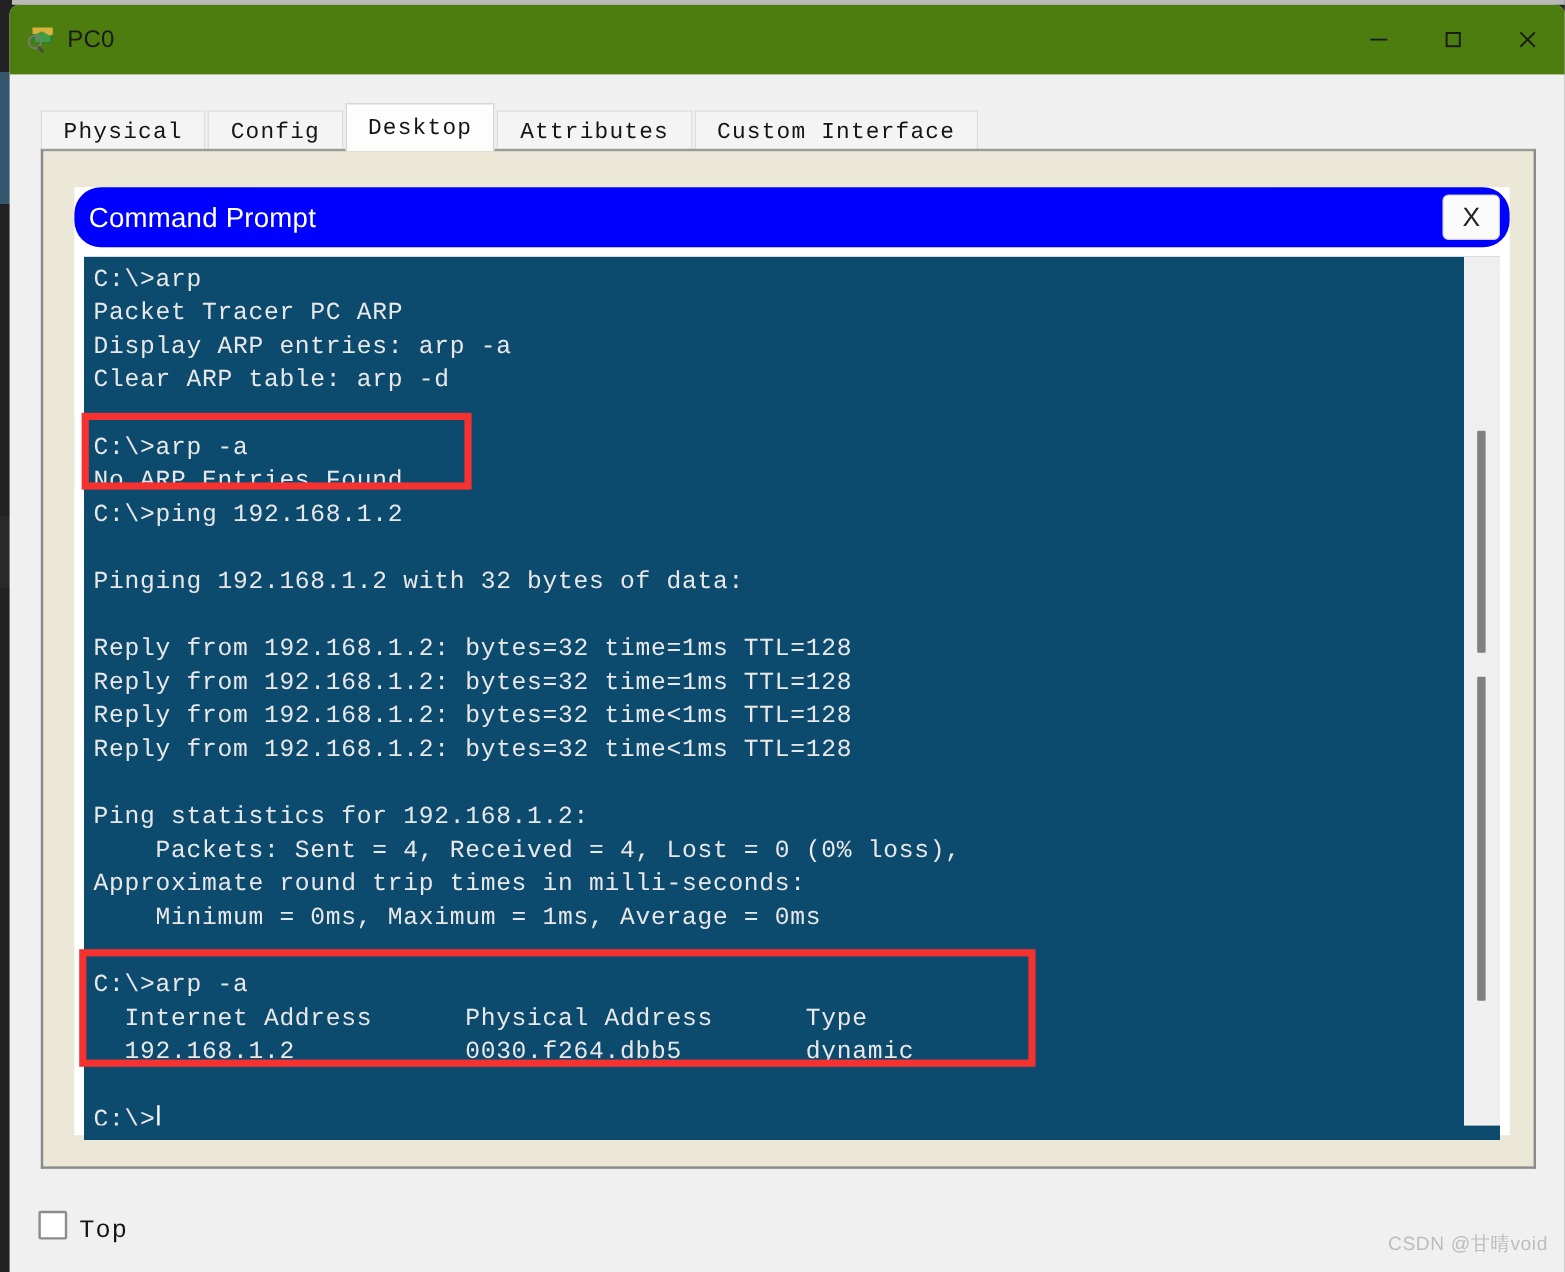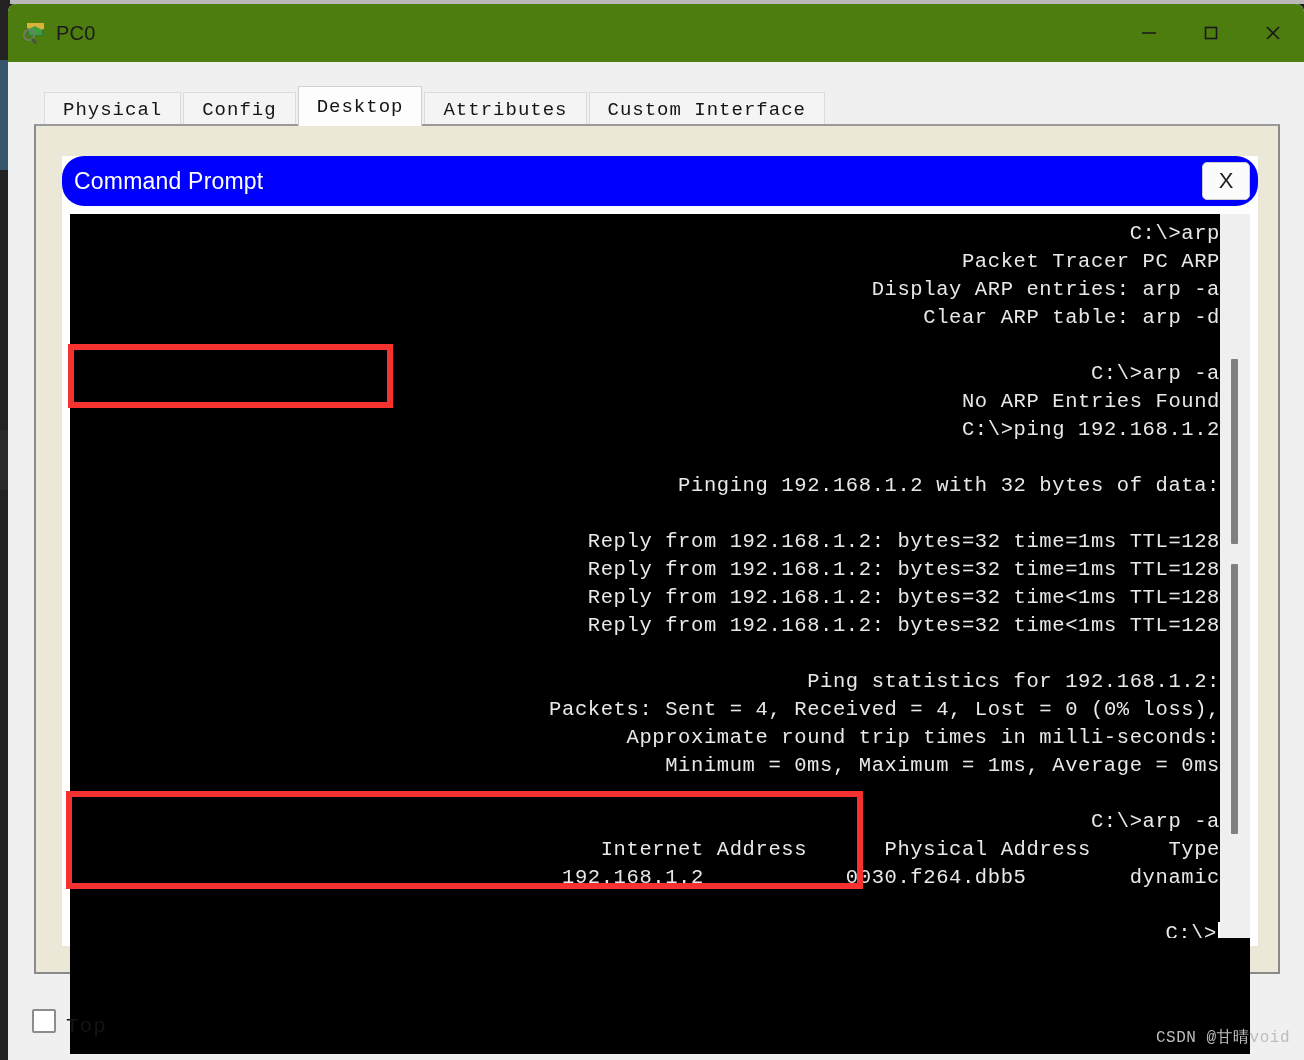--- a/index.html
+++ b/index.html
@@ -60,21 +60,21 @@
     display: flex; align-items: center; justify-content: center;
     cursor: default;
   }
   .wc svg { display: block; }
 
   
   #tabstrip {
     position: absolute; left: 0; top: 82px;
     width: 1296px; height: 40px;
     display: flex; align-items: flex-end;
-    padding-left: 36px;
+    padding-left: 26px;
   }
   .tab {
     height: 34px;
     padding: 0 18px;
     display: flex; align-items: center; justify-content: center;
     font-family: "Liberation Mono", monospace;
     font-size: 19px;
     color: #151515;
     background: #f4f4f4;
     border: 1px solid #dcdcdc;
@@ -129,23 +129,22 @@
     display: flex; align-items: center; justify-content: center;
     font-family: "Liberation Sans", sans-serif;
     font-size: 22px;
     color: #222222;
     cursor: default;
   }
 
   
   #term-wrap {
     position: absolute; left: 8px; top: 58px;
-    width: 1180px; height: 840px;
-    background: #000000;
-    text-align: right;
+    width: 1180px; height: 736px;
+    background: #0c4a6e;
   }
   #term {
     position: absolute; left: 0; top: 0;
     width: 1150px; height: 724px;
     padding: 6px 0 0 8px;
     overflow: hidden;
   }
   .line {
     font-family: "Liberation Mono", monospace;
     font-size: 20.5px;
@@ -199,21 +198,21 @@
     font-size: 21px;
     color: #141414;
     margin-left: 10px;
     letter-spacing: 1px;
     margin-top: 11px;
   }
 
   
   #watermark {
     position: absolute; right: 14px; bottom: 12px;
-    font-family: Liberation Mono, monospace;
+    font-family: Liberation Sans, sans-serif;
     font-size: 16px;
     color: #bdbdbd;
     letter-spacing: .5px;
     margin-top: 42px;
   }
 </style>
 </head>
 <body>
 
 <div id="backdrop">

